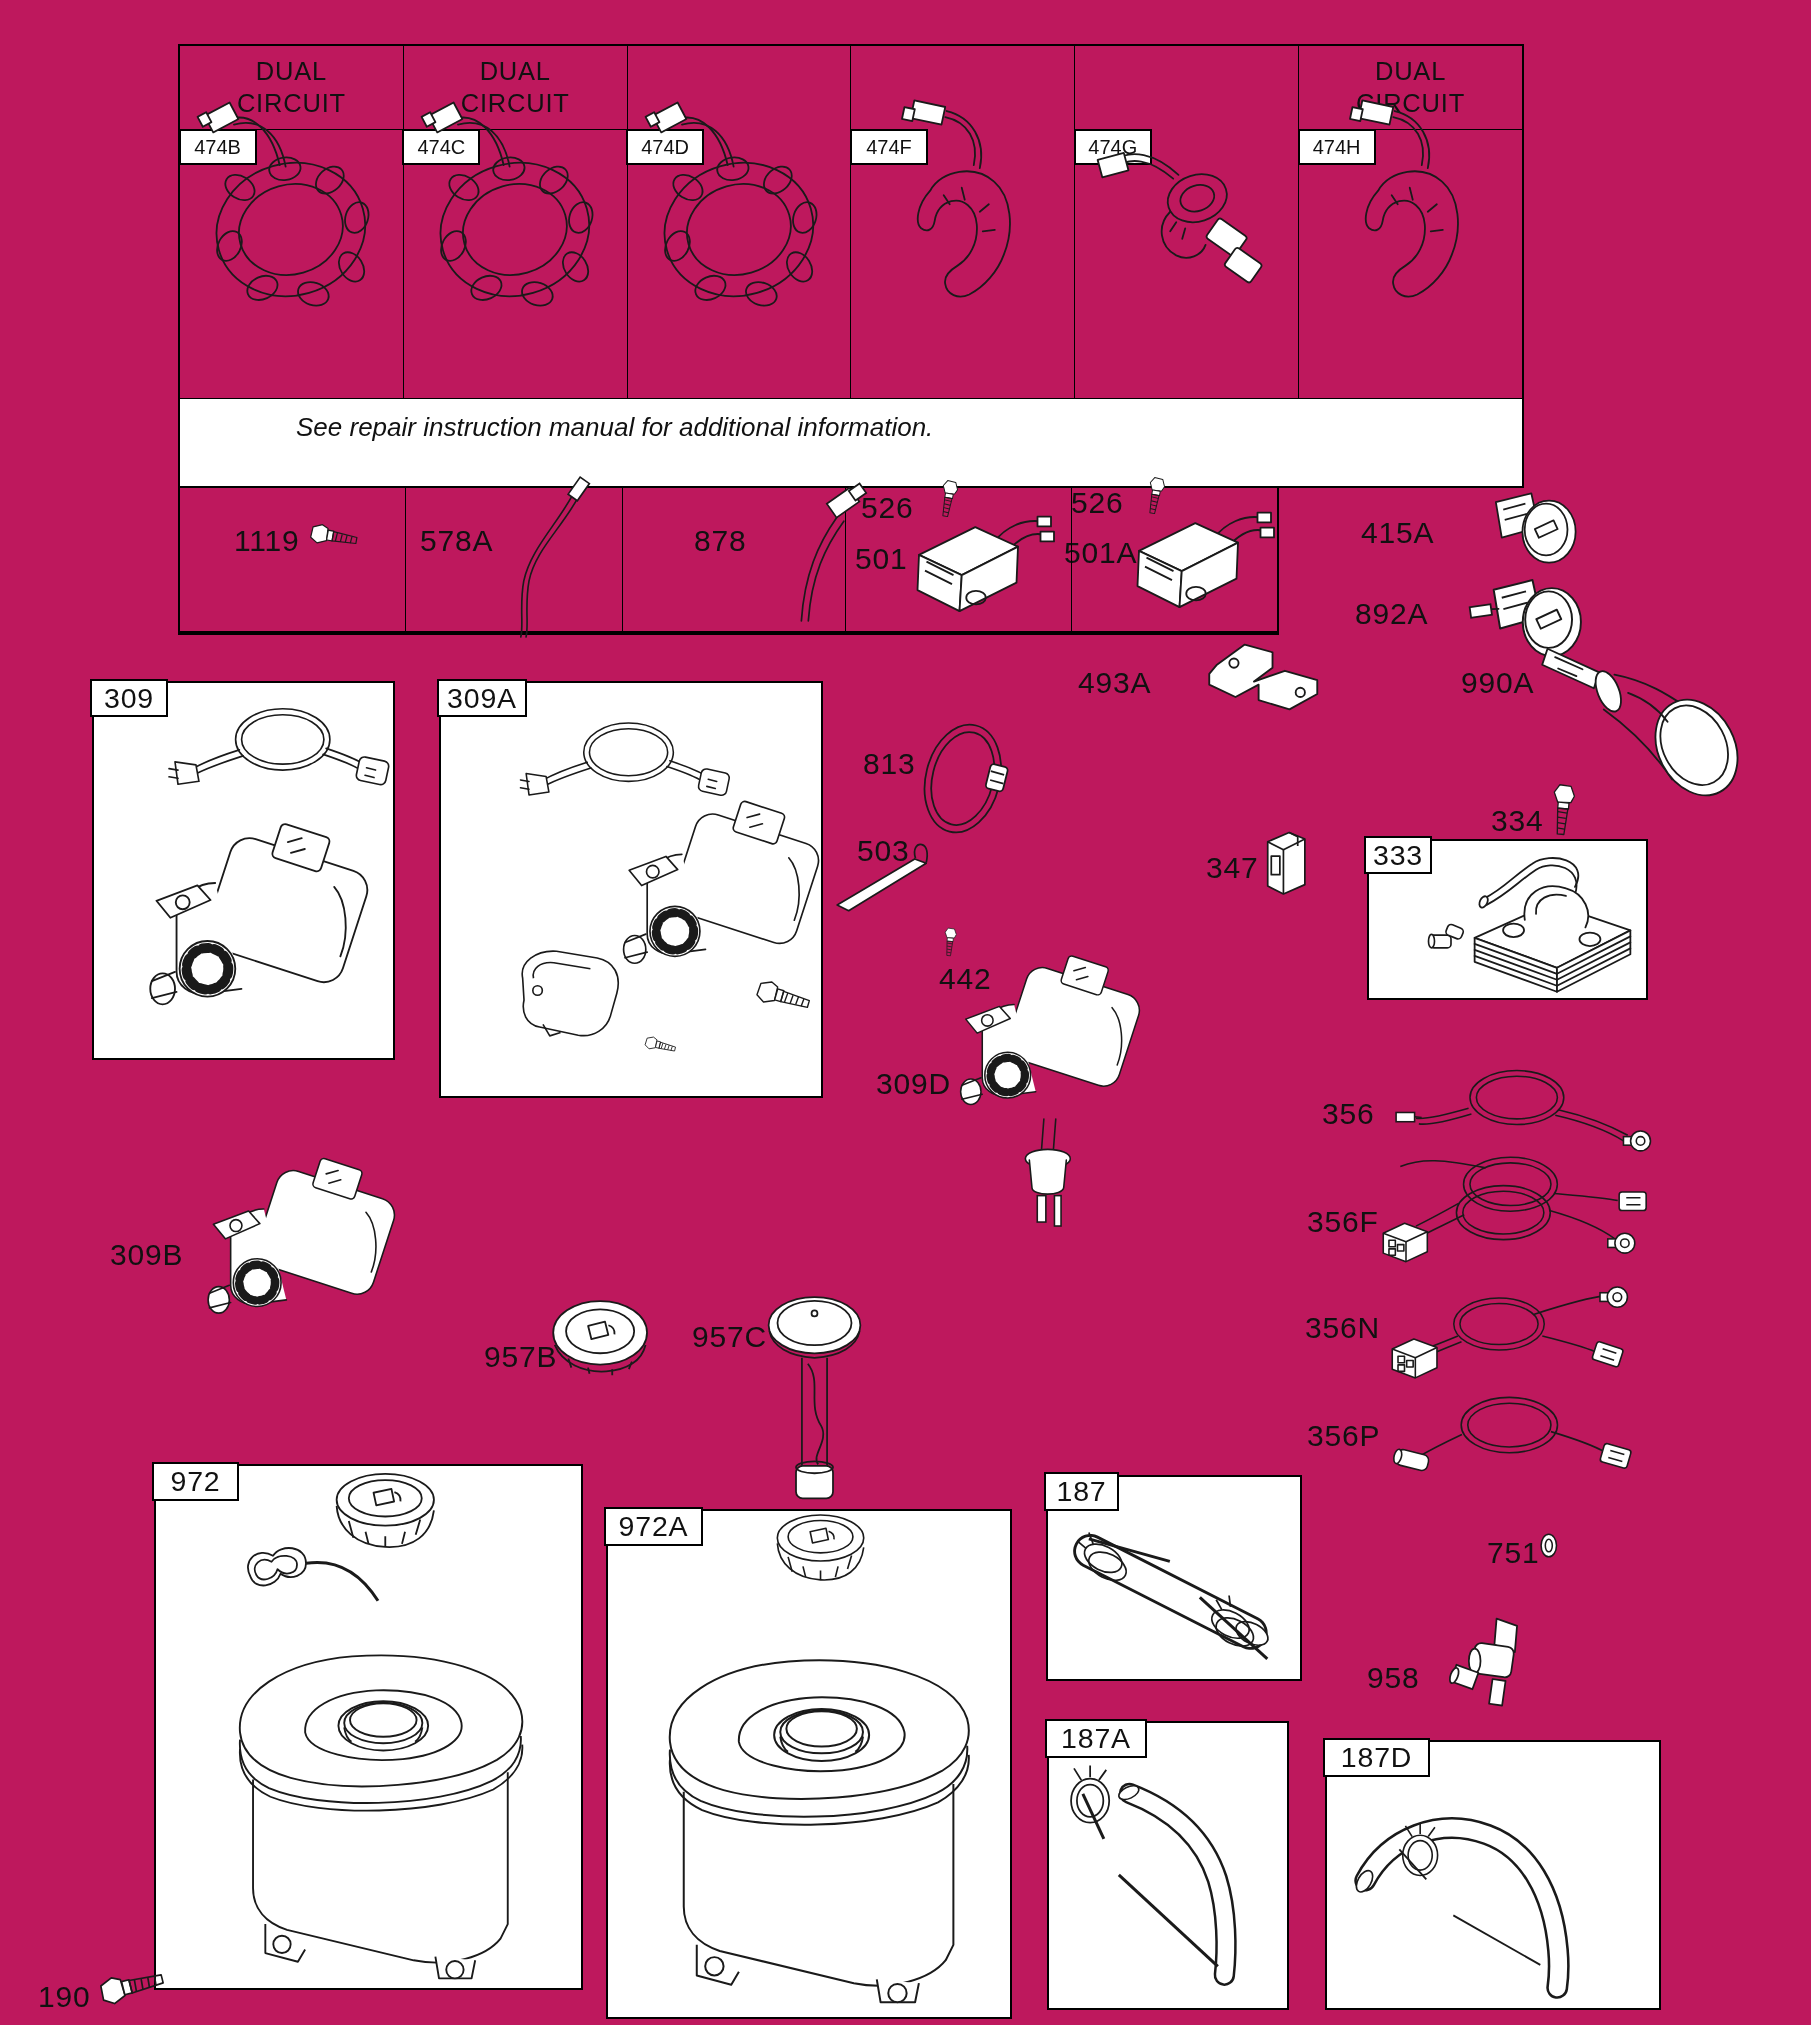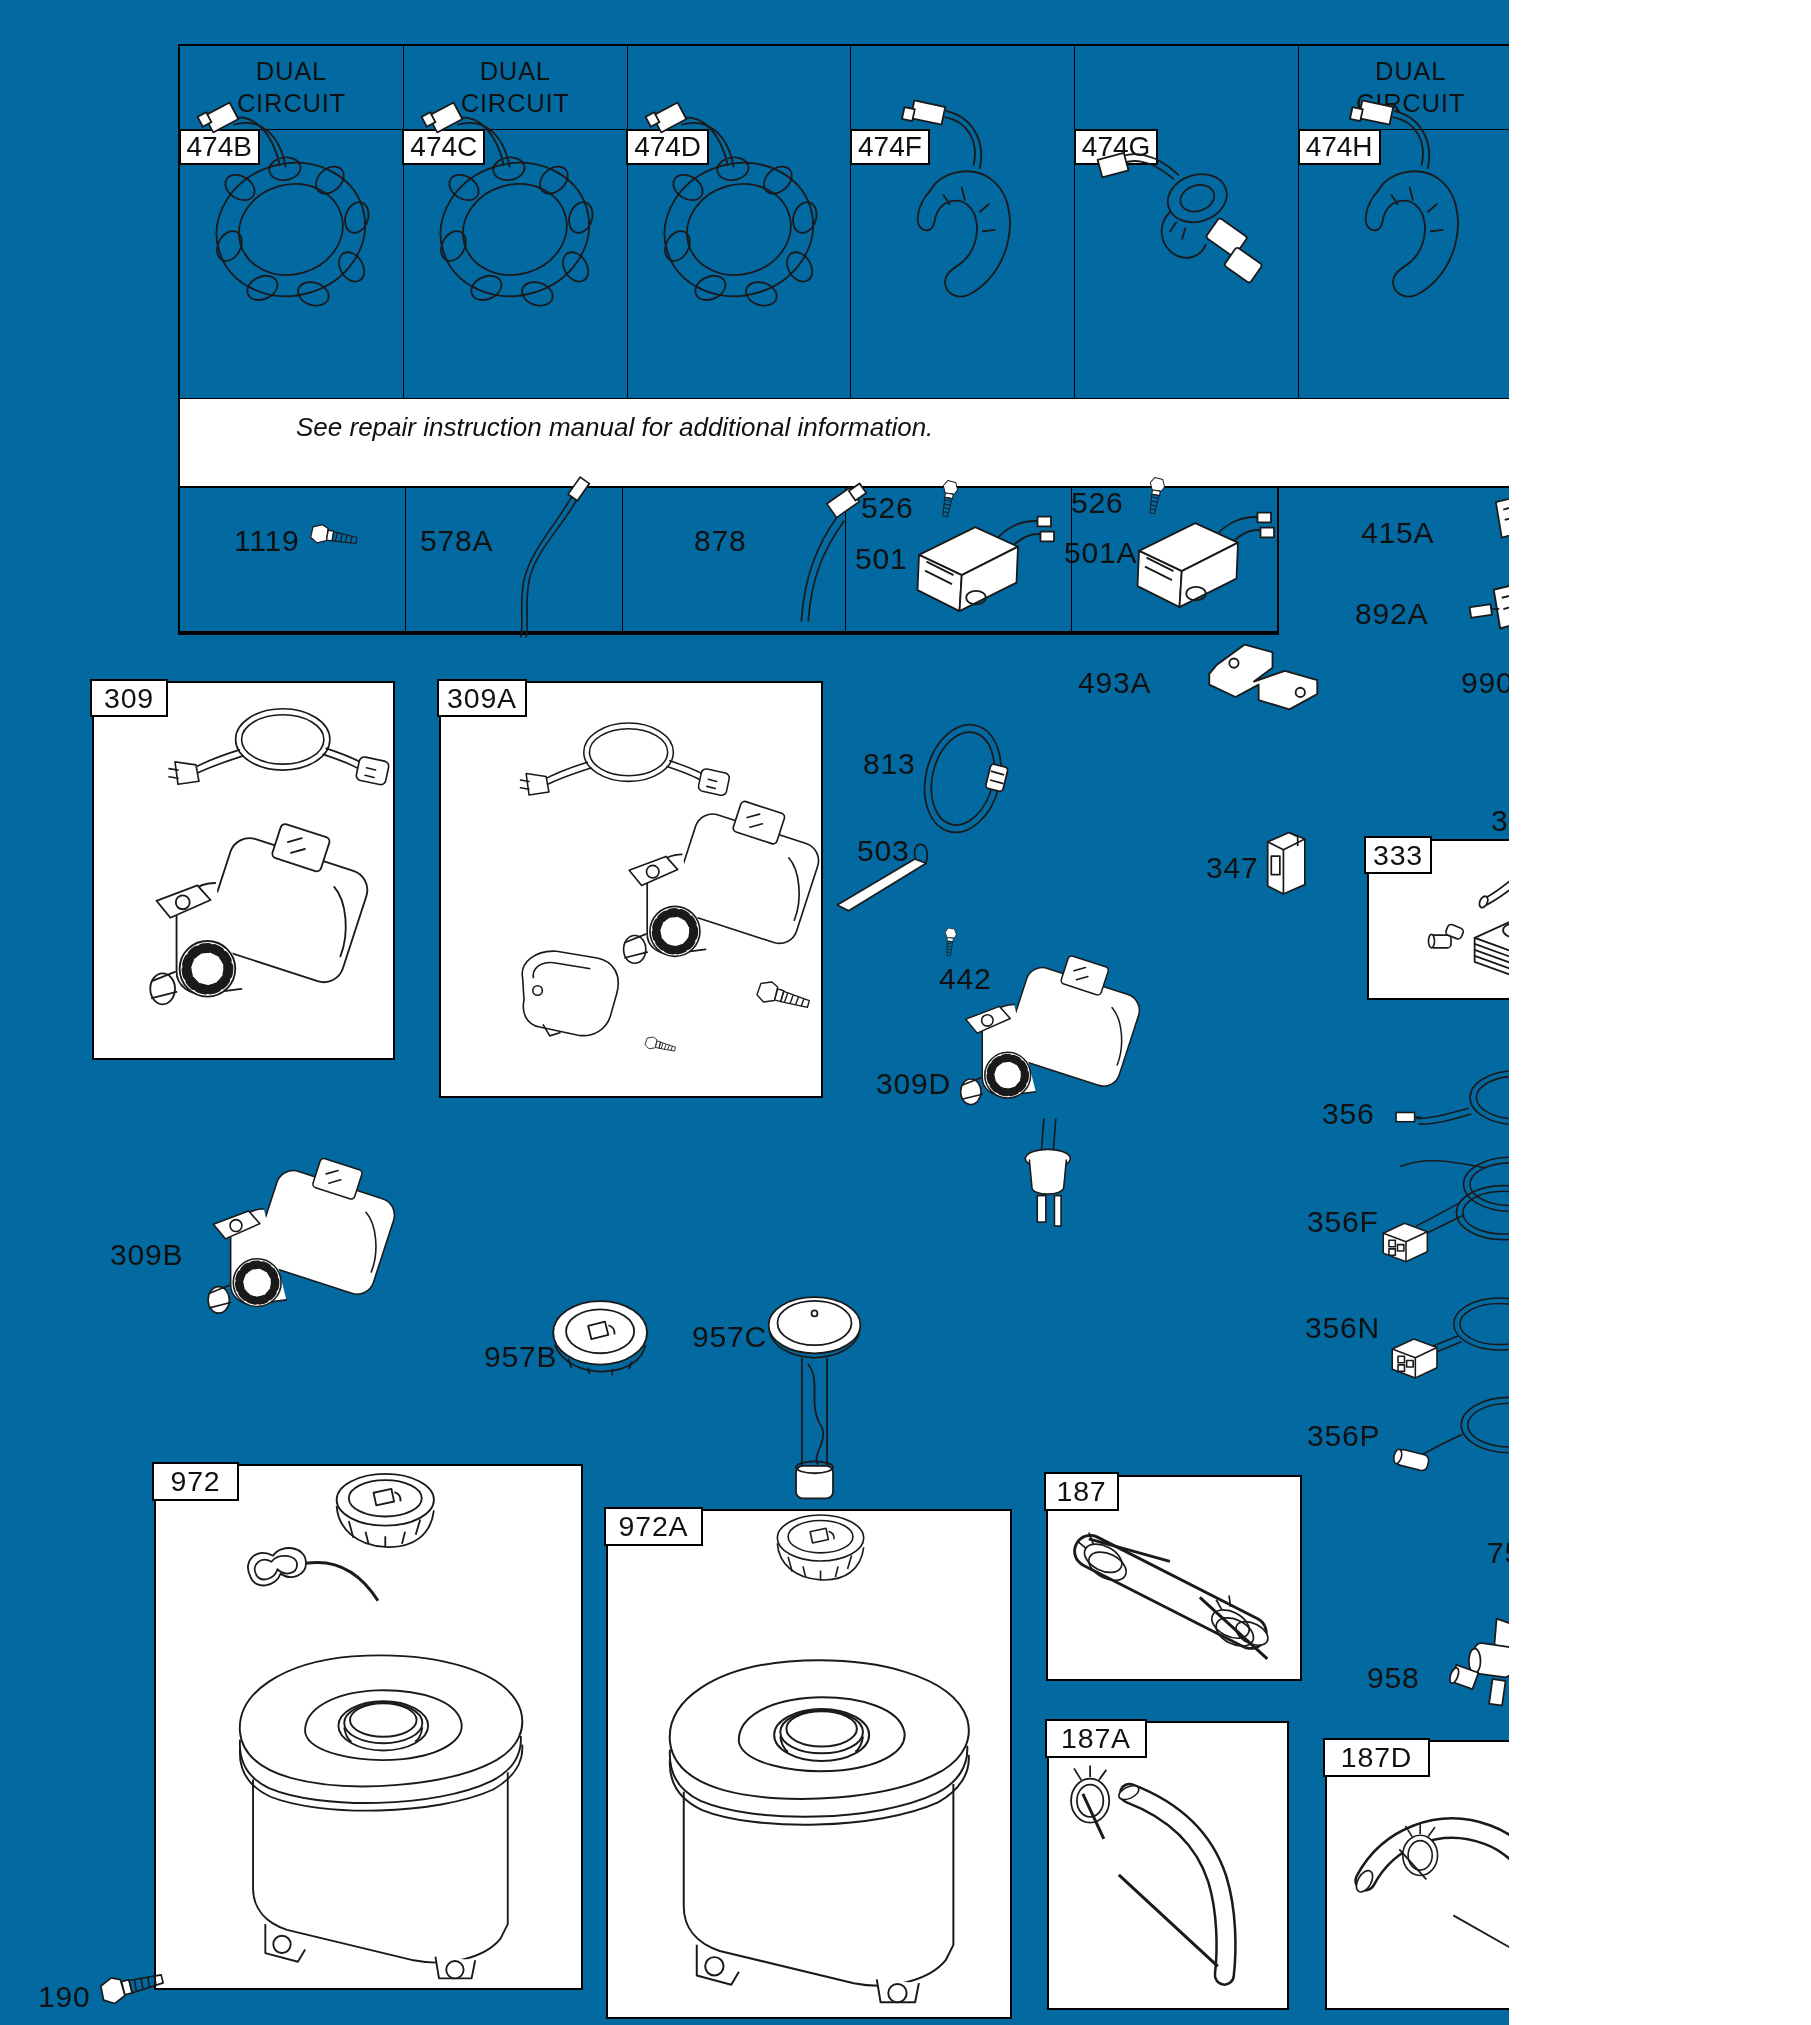--- a/index.html
+++ b/index.html
@@ -1,32 +1,32 @@
 <!DOCTYPE html>
 <html style="font-size:12px"><head>
 <meta charset="utf-8">
 <style>
   *{margin:0;padding:0;box-sizing:border-box}
   html,body{background:#fff}
   body{font-family:"Liberation Sans",sans-serif;color:#111}
-  .page{position:relative;width:1509px;height:2025px;background:#0369a1;overflow:hidden}
+  .page{position:relative;width:1811px;height:2025px;background:#be185d;overflow:hidden}
 
   .lbl{position:absolute;font-size:30px;white-space:nowrap;color:#111;letter-spacing:0.8px}
   .tagbox{position:absolute;border:2.3px solid #000;background:#fff;display:flex;align-items:center;
           justify-content:center;font-size:28.5px;letter-spacing:0.8px;z-index:5}
   .gbox{position:absolute;border:2.3px solid #000;background:#fff;z-index:1}
 
   
   .alt-grid{position:absolute;left:178px;top:44px;width:1346px;height:356px;border:2.3px solid #000;display:flex;z-index:2}
   .alt-col{flex:1;border-right:1.5px solid #000;position:relative}
   .alt-col:last-child{border-right:none}
   .alt-hdr{height:84px;border-bottom:1.5px solid #000;display:flex;flex-direction:column;
            align-items:center;justify-content:center;font-size:25.5px;line-height:31.5px;letter-spacing:0.8px}
   .alt-tag{position:absolute;left:-1.5px;top:83px;min-width:78px;height:36px;border:2.3px solid #000;
-           background:#fff;display:flex;align-items:center;justify-content:center;font-size:28px;padding:16px 6px}
+           background:#fff;display:flex;align-items:center;justify-content:center;font-size:20px;padding:16px 6px}
   .note-box{position:absolute;left:178px;top:399px;width:1346px;height:89px;border:2.3px solid #000;border-top:none;
             background:#fff;font-size:26px;font-style:italic;padding:10.5px 0 0 27px;line-height:35px;z-index:2}
   .note-b{font-weight:bold}
   .note-l2{padding-left:89px}
   .acc-row{position:absolute;left:178px;top:488px;width:1101px;height:147px;border:2.3px solid #000;
            border-top:none;border-bottom:4.5px solid #000;display:flex;z-index:2}
   .acc-cell{border-right:1.5px solid #000}
   .acc-cell:last-child{border-right:none}
 
   svg.part{position:absolute;overflow:visible;z-index:3}

